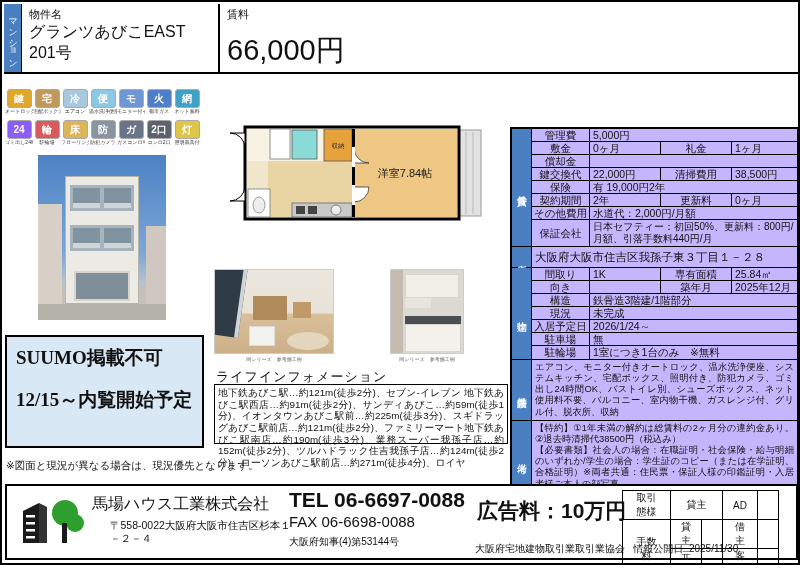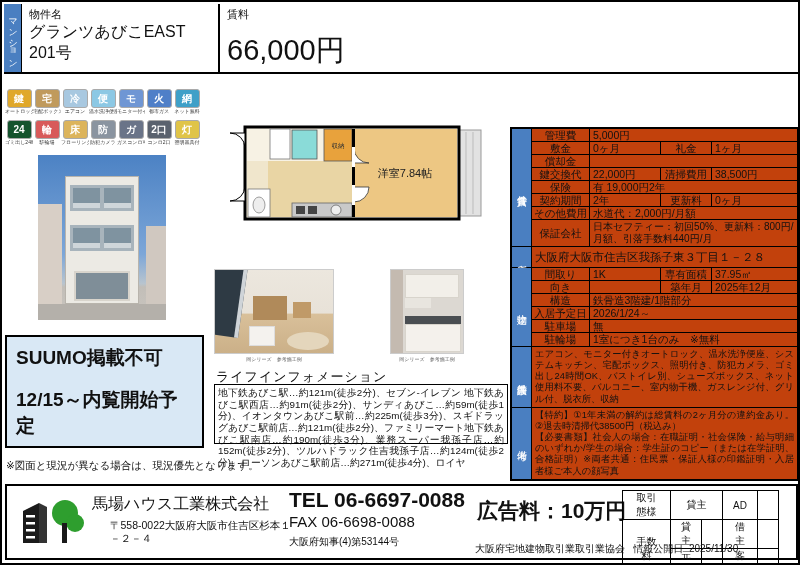--- a/index.html
+++ b/index.html
@@ -22,21 +22,21 @@
 
   
   .icons { position:absolute; left:3px; top:87px; width:197px; display:flex; flex-wrap:wrap; }
   .ic { width:28px; height:31px; text-align:center; }
   .ic .g { width:25px; height:19px; margin:0 auto; border:1px solid #aaa; border-radius:3px;
            color:#fff; font-size:10px; line-height:18px; font-weight:bold; overflow:hidden; background:#888; }
   .ic .t { font-size:5px; line-height:6px; color:#333; white-space:nowrap; overflow:hidden; }
   .ic:nth-child(1) .g{background:#e0a82a;} .ic:nth-child(2) .g{background:#c09a5c;}
   .ic:nth-child(3) .g{background:#a8c8e0;} .ic:nth-child(4) .g{background:#8cc8e4;}
   .ic:nth-child(5) .g{background:#6f96d4;} .ic:nth-child(6) .g{background:#4f7fc8;}
-  .ic:nth-child(7) .g{background:#3fa0c8;} .ic:nth-child(8) .g{background:#14532d;}
+  .ic:nth-child(7) .g{background:#3fa0c8;} .ic:nth-child(8) .g{background:#8b5cf6;}
   .ic:nth-child(9) .g{background:#d85a5a;} .ic:nth-child(10) .g{background:#dcb45c;}
   .ic:nth-child(11) .g{background:#8a94a0;} .ic:nth-child(12) .g{background:#6a7488;}
   .ic:nth-child(13) .g{background:#5a626e;} .ic:nth-child(14) .g{background:#e0c448;}
 
   
   .fp { position:absolute; left:210px; top:107px; }
 
   
   .ext { position:absolute; left:36px; top:153px; width:128px; height:165px; overflow:hidden;
          background:linear-gradient(180deg,#4c82c4 0%,#7ca6d8 60%,#b8c4ce 78%,#c2beb8 80%,#cac6c0 100%); }
@@ -60,42 +60,42 @@
   .ph2 .wall { position:absolute; left:0; top:0; width:12px; height:100%; background:#c4bab0; }
   .ph2 .cab-t { position:absolute; left:14px; top:4px; width:54px; height:24px; background:#f2efe9; border:1px solid #d8d4cc; }
   .ph2 .hood { position:absolute; left:14px; top:28px; width:26px; height:10px; background:#e8e5df; }
   .ph2 .counter { position:absolute; left:14px; top:46px; width:56px; height:8px; background:#4a4e52; }
   .ph2 .cab-b { position:absolute; left:14px; top:54px; width:56px; height:28px; background:#f4f1ec; border:1px solid #d8d4cc; }
   .ph-cap { position:absolute; top:354px; font-size:5px; color:#555; text-align:center; }
   .cap1 { left:212px; width:120px; } .cap2 { left:388px; width:74px; }
 
   
   .suumo { position:absolute; left:3px; top:333px; width:199px; height:113px; background:#d9e8f5;
-           border:2px solid #000; padding:8px 9px; }
+           border:2px solid #000; padding:8px 9px;font-family:Liberation Serif, serif; }
   .suumo div { font-size:19px; font-weight:bold; }
   .suumo div:first-child { margin-bottom:16px; }
 
   .disclaimer { position:absolute; left:4px; top:457px; font-size:10.5px; }
 
   
   .life-title { position:absolute; left:214px; top:366px; font-size:13px; letter-spacing:1px; }
   .life-box { position:absolute; left:212px; top:382px; width:294px; height:60px; border:1.5px solid #000;
               padding:2px 3px; font-size:9.8px; line-height:1.19; text-align:justify; }
 
   
-  .rt { position:absolute; left:508px; top:125px; width:289px; border:2px solid #000; background:#c2410c; }
+  .rt { position:absolute; left:508px; top:125px; width:289px; border:2px solid #000; background:#c4b5fd; }
   .sec { display:flex; border-bottom:1px solid #000; }
   .sec:last-child { border-bottom:none; }
   .sec-label { width:20px; background:#4a7fc1; color:#fff; writing-mode:vertical-rl; text-orientation:upright;
                font-size:10px; display:flex; align-items:center; justify-content:center; border-right:1px solid #000; }
   .sec-body { flex:1; }
   .row { display:flex; border-bottom:1px solid #000; align-items:stretch; }
   .sec-body .row:last-child { border-bottom:none; }
   .rl { width:58px; text-align:center; font-size:10.5px; line-height:13px; border-right:1px solid #000; flex-shrink:0; }
-  .rl2 { width:52px; text-align:center; font-size:10.5px; line-height:13px; border-left:1px solid #000; border-right:1px solid #000; flex-shrink:0; }
+  .rl2 { width:72px; text-align:center; font-size:10.5px; line-height:13px; border-left:1px solid #000; border-right:1px solid #000; flex-shrink:0; }
   .rv { flex:1; font-size:10.5px; line-height:13px; padding:0 3px; overflow:hidden; }
   .rvf { width:70px; flex:none; }
   .h13 { height:13px; } .h26 { height:26px; }
   .h26 .rl { line-height:26px; }
   .h26 .rv { line-height:12px; padding-top:1px; font-size:10px; }
   .addr { font-size:11.5px; line-height:20px; padding:0 3px; }
   .free-text { font-size:9.3px; line-height:1.2; padding:2px 3px; text-align:justify; }
   .pre { white-space:pre-line; }
 
   
@@ -312,31 +312,35 @@
         </div>
     </div>
 
     <div class="sec">
       <div class="sec-label">建物</div>
       <div class="sec-body">
         <div class="row h13">
             <div class="rl">間取り</div>
             <div class="rv rvf">1K</div>
             <div class="rl2">専有面積</div>
-            <div class="rv">37.95㎡</div>
+            <div class="rv">25.84㎡</div>
           </div>
         <div class="row h13">
             <div class="rl">向き</div>
             <div class="rv rvf"></div>
             <div class="rl2">築年月</div>
             <div class="rv">2025年12月</div>
           </div>
         <div class="row h13">
             <div class="rl">構造</div>
             <div class="rv">鉄骨造3階建/1階部分</div>
+          </div>
+        <div class="row h13">
+            <div class="rl">現況</div>
+            <div class="rv">未完成</div>
           </div>
         <div class="row h13">
             <div class="rl">入居予定日</div>
             <div class="rv">2026/1/24～</div>
           </div>
         <div class="row h13">
             <div class="rl">駐車場</div>
             <div class="rv">無</div>
           </div>
         <div class="row h13">

